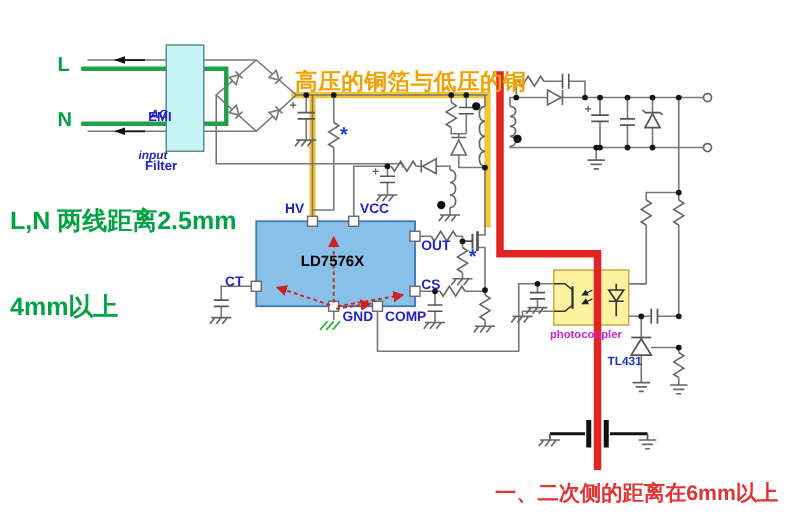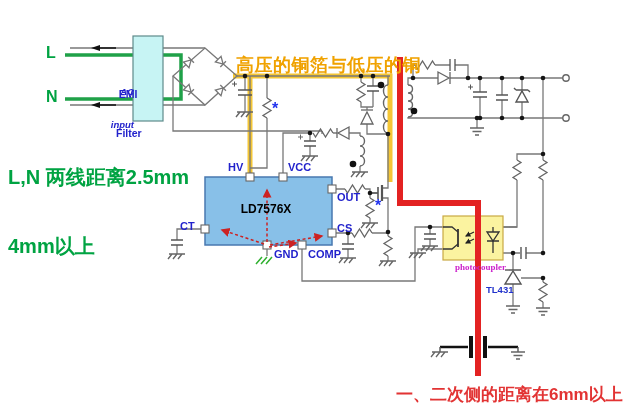--- a/index.html
+++ b/index.html
@@ -9,21 +9,21 @@
   .txt{position:absolute;white-space:pre;}
   .note-top{left:236px;top:8px;color:#F0A200;font-size:18px;font-weight:bold;line-height:23px;letter-spacing:.5px;}
   .note-left{left:8px;top:120px;color:#00A342;font-size:20px;font-weight:bold;line-height:23px;}
   .note-bottom{left:396px;top:383px;color:#E23333;font-size:17px;font-weight:bold;}
   .lbl-green{color:#00A342;font-size:16px;font-weight:bold;}
   .lbl-blue{color:#2222CC;font-weight:bold;}
   .pin{font-size:11px;}
   .ac{left:96px;top:64px;width:38px;text-align:right;font-size:9.5px;font-style:italic;line-height:11px;}
   .emi{left:116px;top:62px;width:24px;text-align:center;font-size:10.5px;line-height:13px;}
   .icname{left:216px;top:202px;width:100px;text-align:center;font-size:12px;color:#000000;font-weight:bold;}
-  .opto{left:440px;top:262px;width:66px;text-align:right;color:#CC22CC;font-size:9px;font-weight:bold;font-family:Liberation Serif, serif;}
+  .opto{left:440px;top:262px;width:66px;text-align:left;color:#CC22CC;font-size:9px;font-weight:bold;}
   .tl431{left:486px;top:284px;color:#2233CC;font-size:9.5px;font-weight:bold;}
   .ast{color:#2233EE;font-size:16px;font-weight:bold;}
 </style>
 </head>
 <body>
 
 <div class="stage">
 
 <svg width="640" height="411" viewBox="0 0 640 411">
   <defs>

